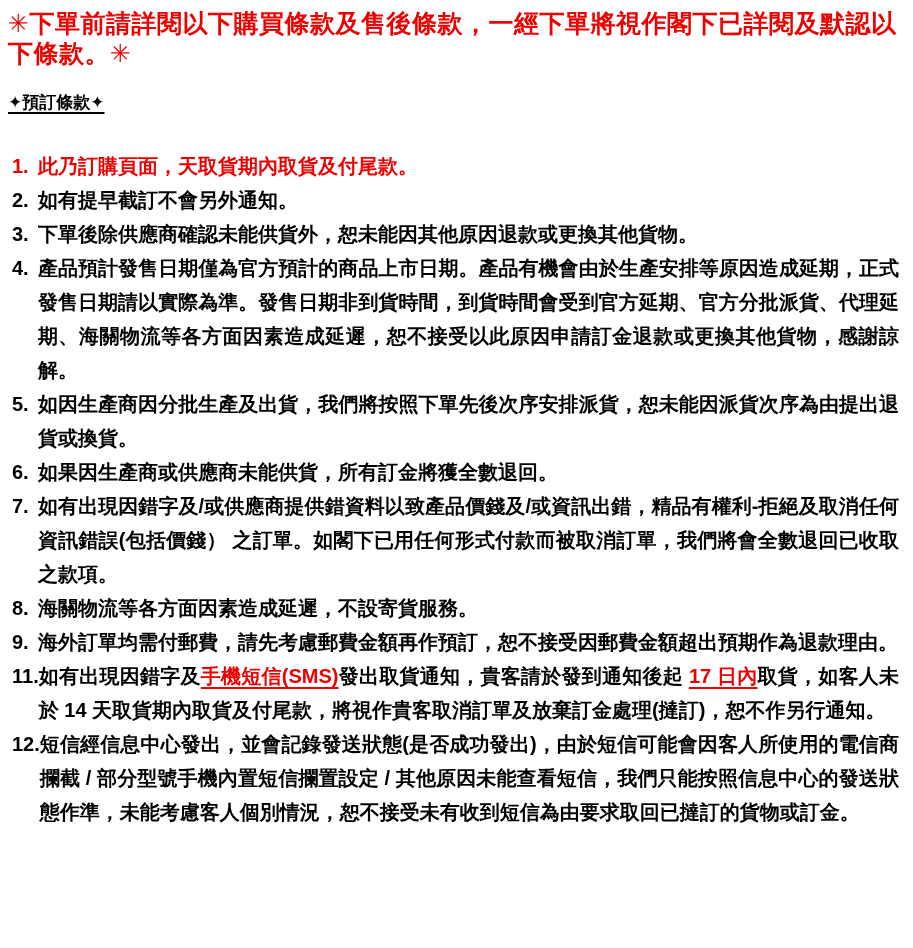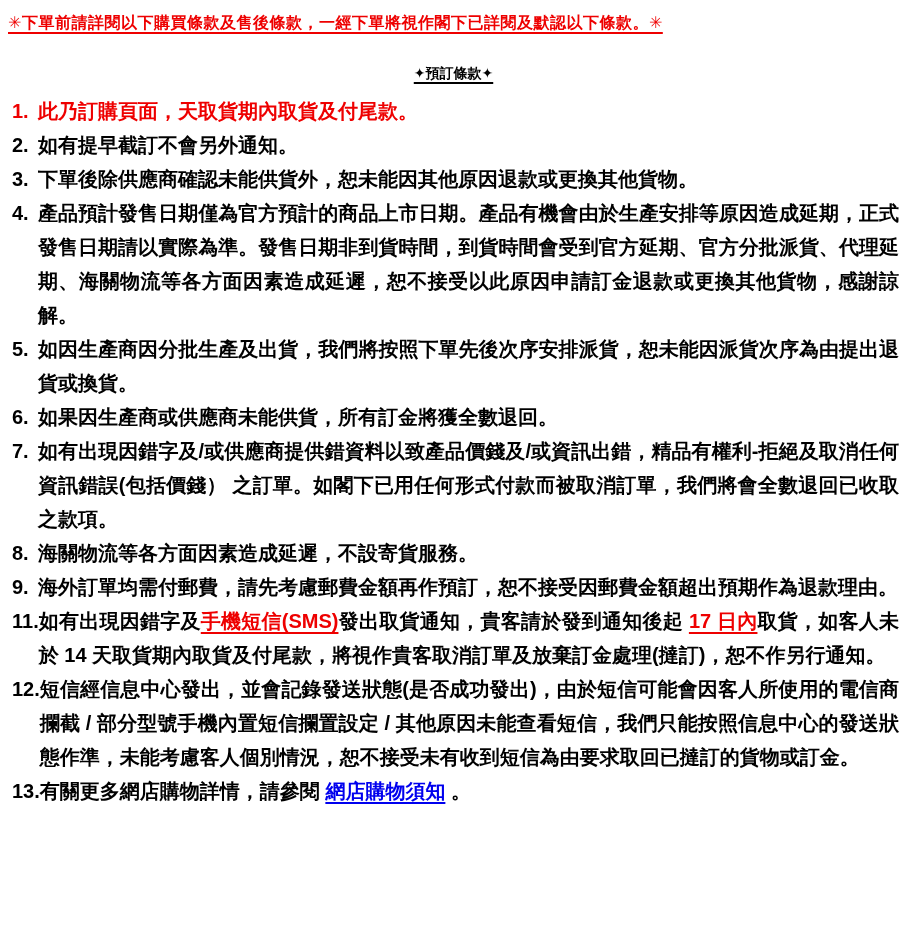--- a/index.html
+++ b/index.html
@@ -12,34 +12,32 @@
   html,body{width:913px;height:948px;}
   body{
     background:var(--bg);
     font-family:"Liberation Sans","DejaVu Sans",sans-serif;
     font-weight:700;
     color:var(--black);
     padding:8px 14px 6px 8px;
     overflow:hidden;
   }
   .notice-title{
-    font-size:16px;
+    font-size:25px;
     line-height:30px;
     color:var(--red);
-    text-decoration:underline;
     text-decoration-thickness:2px;
     text-underline-offset:4px;
     margin-bottom:22px;
     letter-spacing:0.5px;
   }
   .section-heading{
-    font-size:14px;
+    font-size:17px;
     line-height:26px;
-    margin-bottom:8px;
-    text-align:center;
+    margin-bottom:33px;
   }
   .section-heading .heading-text{
     text-decoration:underline;
     text-decoration-thickness:2px;
     text-underline-offset:4px;
   }
   ol.terms-list{
     list-style:none;
     font-size:20px;
     line-height:34px;
@@ -120,17 +118,13 @@
       <span class="item-text"><span>海外訂單均需付郵費，請先考慮郵費金額再作預訂，恕不接受因郵費金額超出預期作為退款理由。</span></span>
     </li>
     <li>
       <span class="item-number">11.</span>
       <span class="item-text"><span>如有出現因錯字及</span><span class="seg-red-underline">手機短信(SMS)</span><span>發出取貨通知，貴客請於發到通知後起 </span><span class="seg-red-underline">17 日內</span><span>取貨，如客人未於 14 天取貨期內取貨及付尾款，將視作貴客取消訂單及放棄訂金處理(撻訂)，恕不作另行通知。</span></span>
     </li>
     <li>
       <span class="item-number">12.</span>
       <span class="item-text"><span>短信經信息中心發出，並會記錄發送狀態(是否成功發出)，由於短信可能會因客人所使用的電信商攔截 / 部分型號手機內置短信攔置設定 / 其他原因未能查看短信，我們只能按照信息中心的發送狀態作準，未能考慮客人個別情況，恕不接受未有收到短信為由要求取回已撻訂的貨物或訂金。</span></span>
     </li>
-    <li>
-      <span class="item-number">13.</span>
-      <span class="item-text"><span>有關更多網店購物詳情，請參閱 </span><a class="seg-link">網店購物須知</a><span> 。</span></span>
-    </li>
   </ol>
 
 </body></html>

